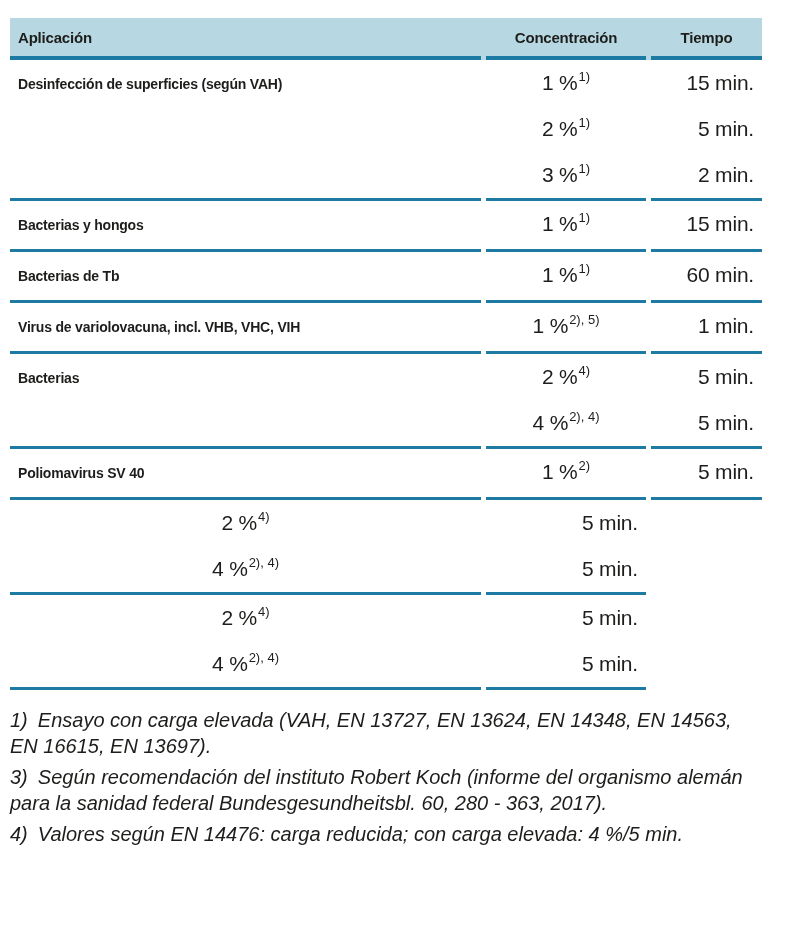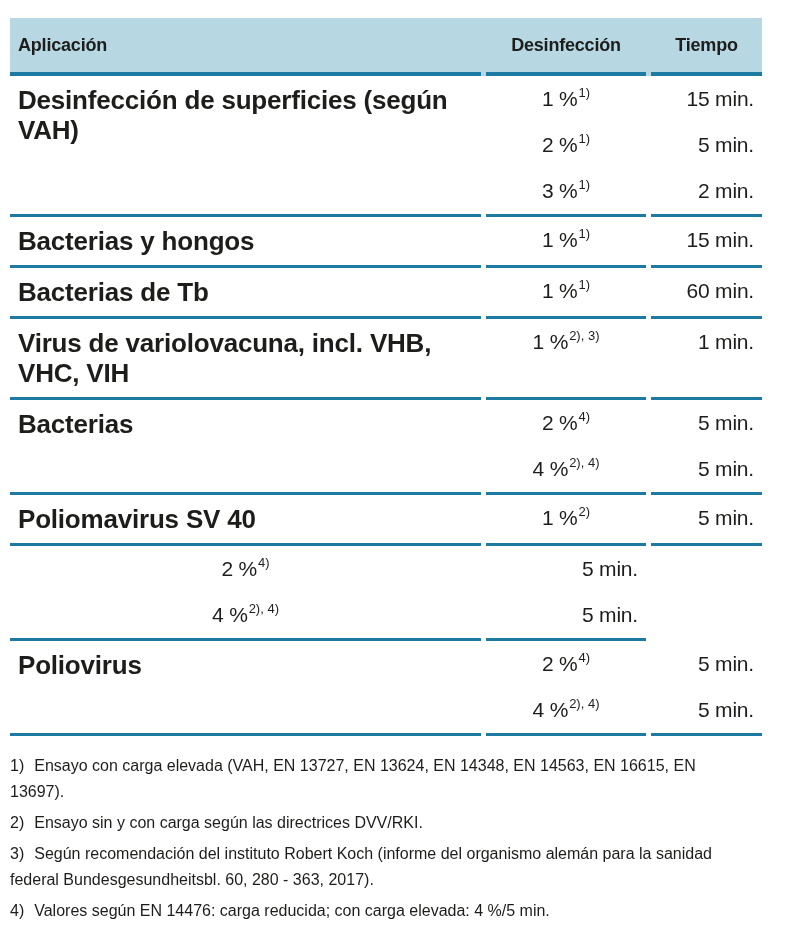--- a/index.html
+++ b/index.html
@@ -17,36 +17,36 @@
   }
   .hdr, .group {
     display: grid;
     grid-template-columns: 471px 160px 111px;
     column-gap: 5px;
   }
   .hdr {
     background: var(--header-bg, #b7d8e2);
   }
   .hdr .cell {
-    height: 58px;
+    height: 42px;
     border-bottom: 4px solid var(--rule, #1d7aa2);
     display: flex;
     align-items: center;
-    font-size: 18px;
+    font-size: 15px;
     font-weight: bold;
     letter-spacing: -0.2px;
   }
   .hdr .cell.h-app  { padding-left: 8px; }
   .hdr .cell.h-conc { justify-content: center; }
   .hdr .cell.h-time { justify-content: center; }
   .group .cell {
     border-bottom: 3px solid var(--rule, #1d7aa2);
   }
   .cell.app {
-    font-size: 26px;
+    font-size: 14px;
     font-weight: bold;
     line-height: 30px;
     letter-spacing: -0.2px;
     padding: 9px 10px 9px 8px;
   }
   .val-line, .time-line {
     height: 46px;
     font-size: 21px;
     display: flex;
     align-items: center;
@@ -58,34 +58,35 @@
     font-size: 13px;
     position: relative;
     top: -7px;
     margin-left: 1px;
     letter-spacing: 0;
     white-space: pre;
   }
   .footnotes {
     margin: 17px 0 4px 10px;
     width: 742px;
-    font-size: 16px;
+    font-size: 20px;
     line-height: 26px;
+    font-style: italic;
   }
   .footnote { margin-bottom: 5px; }
   .fn-marker { margin-right: 10px; }
 </style>
 </head>
 <body>
 
 <div class="table">
 
   <div class="hdr">
     <div class="cell h-app">Aplicación</div>
-    <div class="cell h-conc">Desinfección</div>
+    <div class="cell h-conc">Concentración</div>
     <div class="cell h-time">Tiempo</div>
   </div>
 
   <div id="table-body">
       <div class="group">
         <div class="cell app">Desinfección de superficies (según VAH)</div>
         <div class="cell conc">
           <div class="val-line">
             <span>1 %</span>
             <span class="sup">1)</span>
@@ -127,21 +128,21 @@
         </div>
         <div class="cell time">
           <div class="time-line">60 min.</div>
         </div>
       </div>
       <div class="group">
         <div class="cell app">Virus de variolovacuna, incl. VHB, VHC, VIH</div>
         <div class="cell conc">
           <div class="val-line">
             <span>1 %</span>
-            <span class="sup">2), 3)</span>
+            <span class="sup">2), 5)</span>
           </div>
         </div>
         <div class="cell time">
           <div class="time-line">1 min.</div>
         </div>
       </div>
       <div class="group">
         <div class="cell app">Bacterias</div>
         <div class="cell conc">
           <div class="val-line">
@@ -180,21 +181,20 @@
             <span>4 %</span>
             <span class="sup">2), 4)</span>
           </div>
         </div>
         <div class="cell time">
           <div class="time-line">5 min.</div>
           <div class="time-line">5 min.</div>
         </div>
       </div>
       <div class="group">
-        <div class="cell app">Poliovirus</div>
         <div class="cell conc">
           <div class="val-line">
             <span>2 %</span>
             <span class="sup">4)</span>
           </div>
           <div class="val-line">
             <span>4 %</span>
             <span class="sup">2), 4)</span>
           </div>
         </div>
@@ -202,16 +202,15 @@
           <div class="time-line">5 min.</div>
           <div class="time-line">5 min.</div>
         </div>
       </div>
     </div>
 
 </div>
 
 <div class="footnotes">
   <p class="footnote"><span class="fn-marker">1)</span><span>Ensayo con carga elevada (VAH, EN 13727, EN 13624, EN 14348, EN 14563, EN 16615, EN 13697).</span></p>
-  <p class="footnote"><span class="fn-marker">2)</span><span>Ensayo sin y con carga según las directrices DVV/RKI.</span></p>
   <p class="footnote"><span class="fn-marker">3)</span><span>Según recomendación del instituto Robert Koch (informe del organismo alemán para la sanidad federal Bundesgesundheitsbl. 60, 280 - 363, 2017).</span></p>
   <p class="footnote"><span class="fn-marker">4)</span><span>Valores según EN 14476: carga reducida; con carga elevada: 4 %/5 min.</span></p>
 </div>
 
 </body></html>

